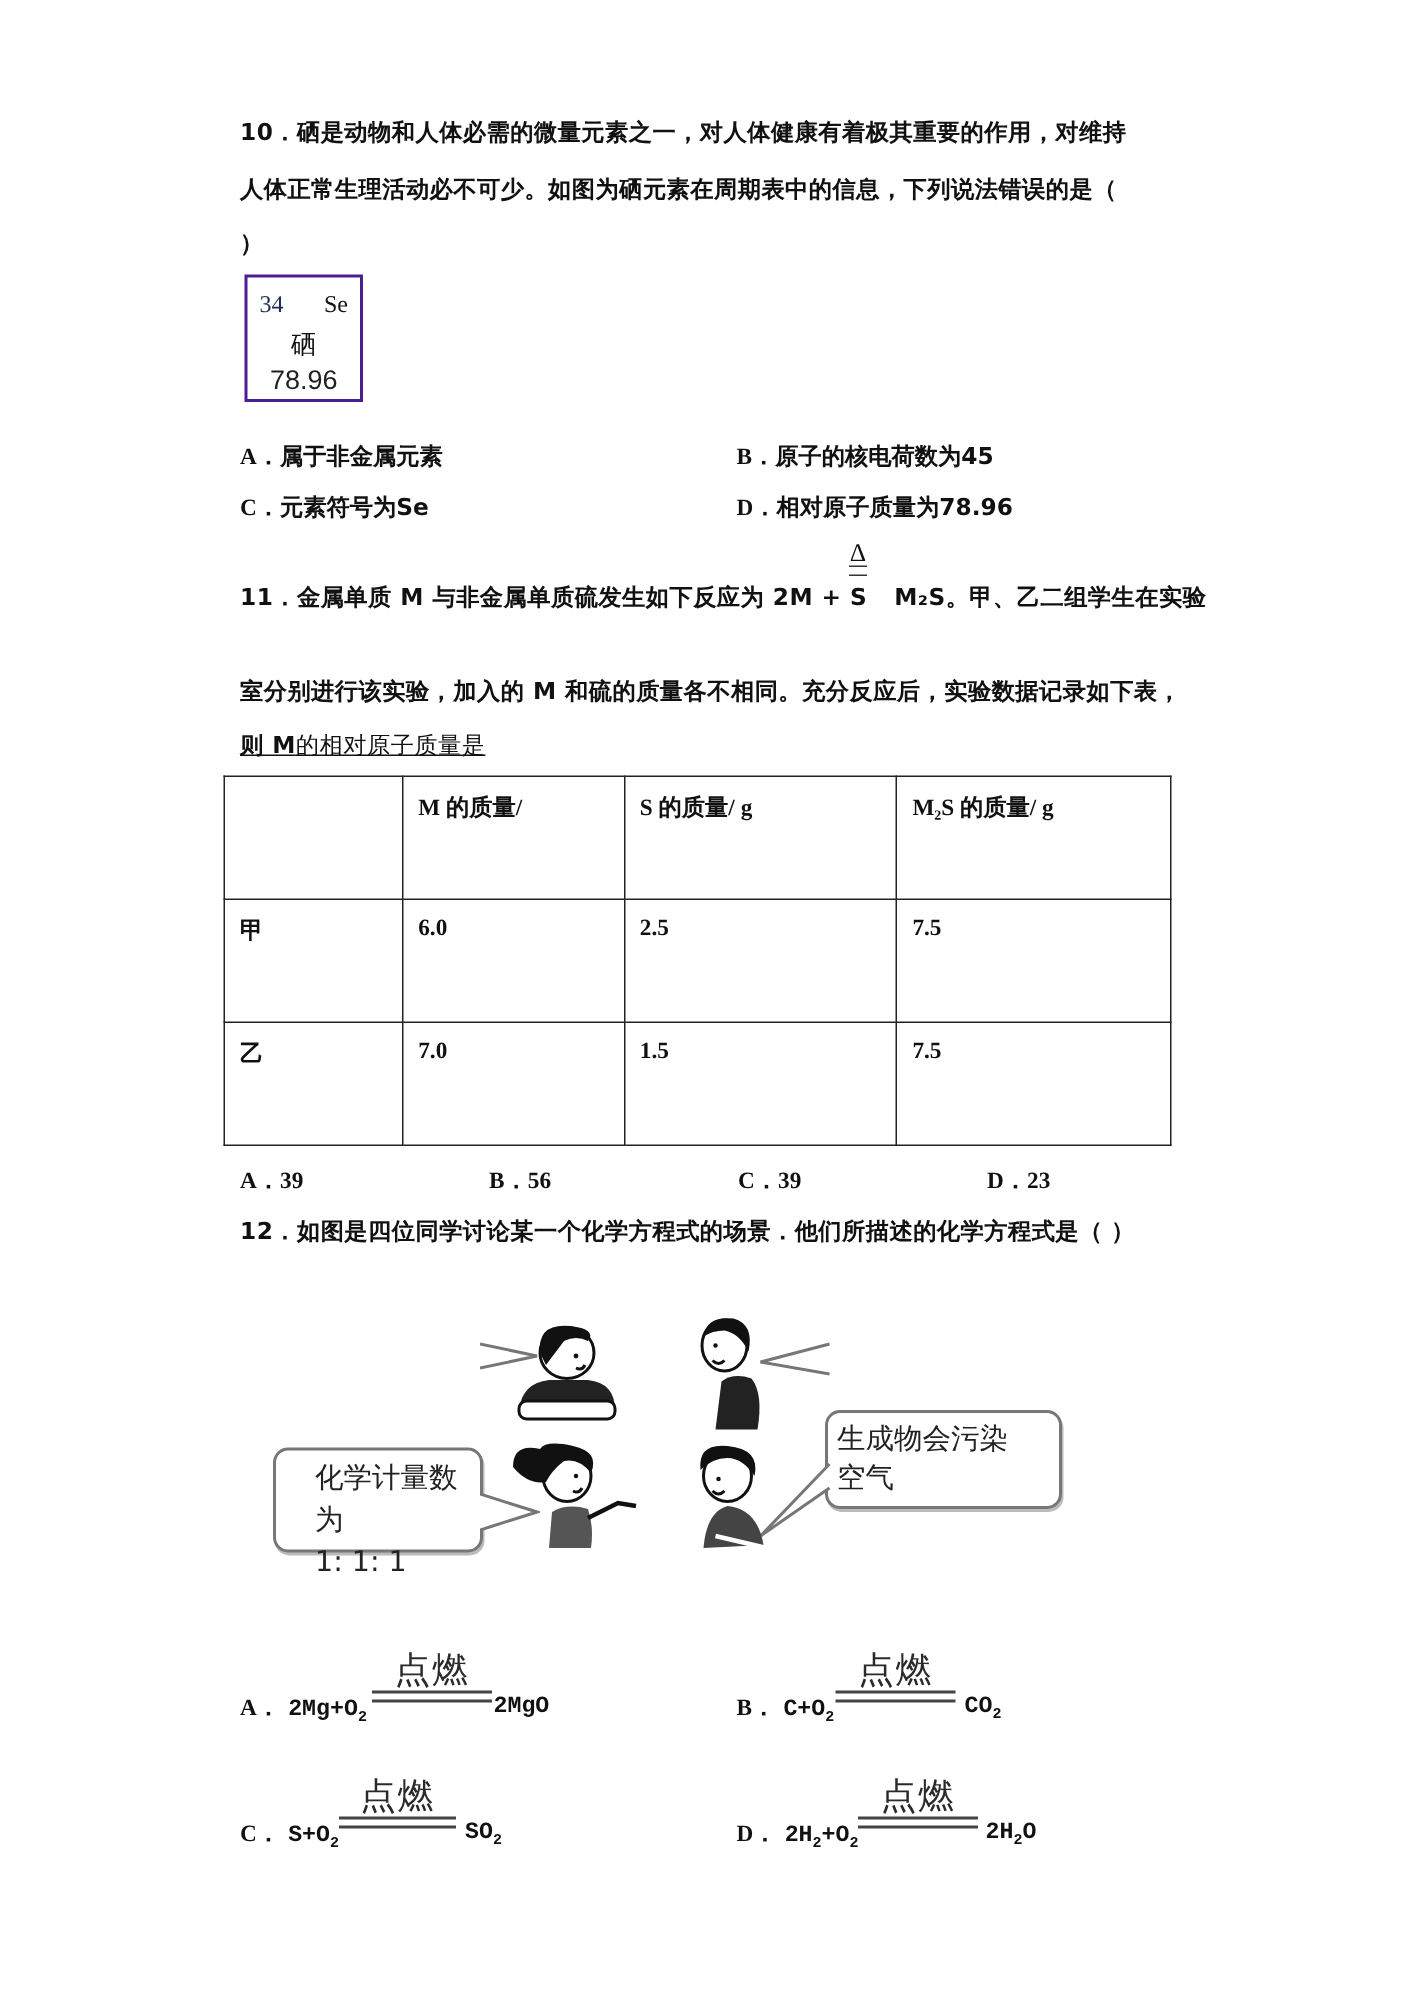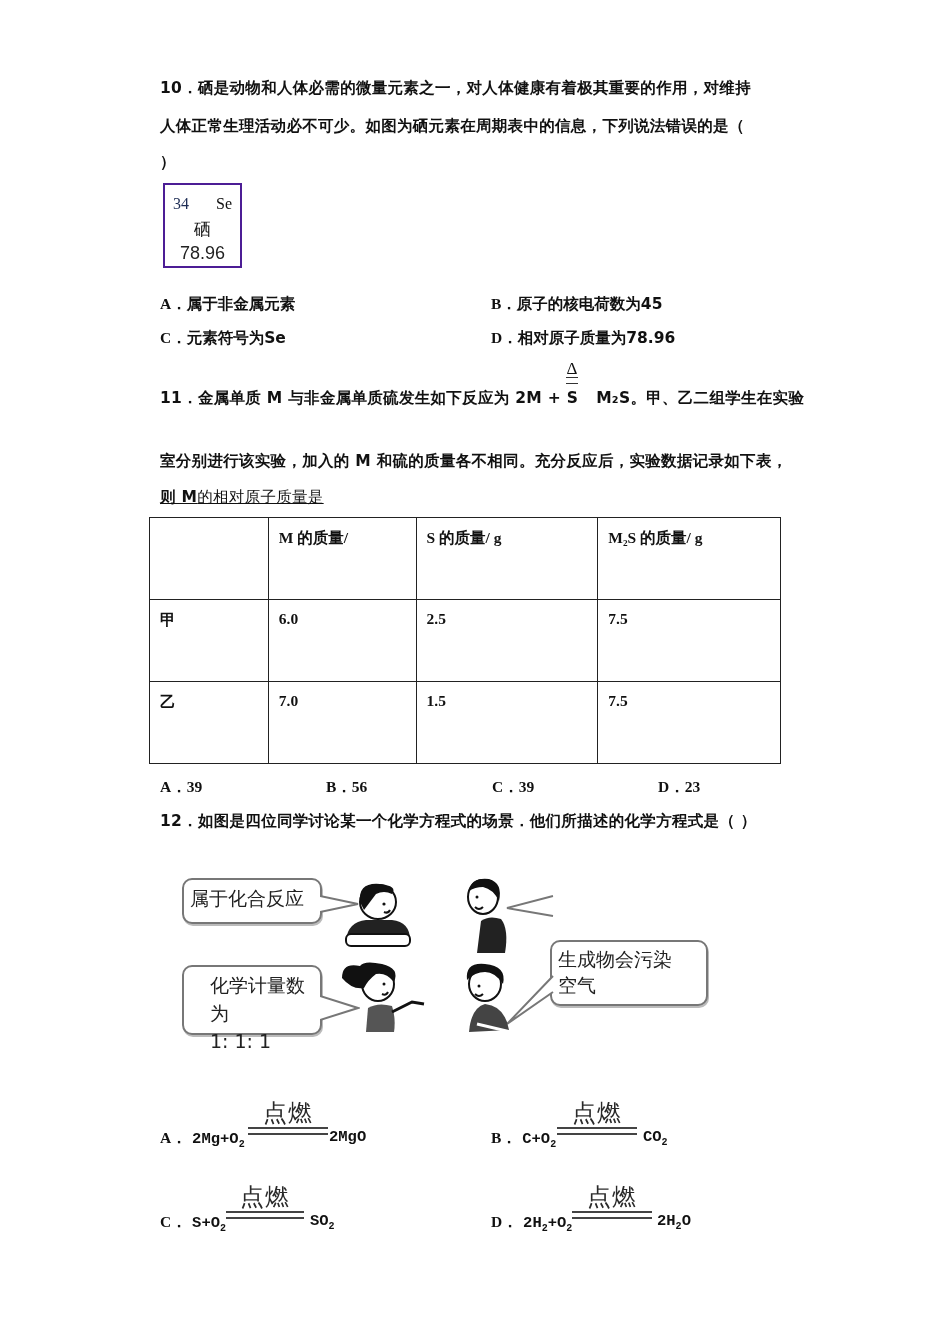--- a/index.html
+++ b/index.html
@@ -116,23 +116,20 @@
   <span class="lbl">C．</span><span class="val">39</span>
 </div>
 <div class="abs opt" style="left:658px; top:777px;">
   <span class="lbl">D．</span><span class="val">23</span>
 </div>
 
 <div class="abs q-text" style="left:160px; top:811px;">12．如图是四位同学讨论某一个化学方程式的场景．他们所描述的化学方程式是（ ）</div>
 
 <div class="abs" style="left:170px; top:860px; width:560px; height:190px;">
 
-  <div class="abs bubble" style="left:12px; top:18px; width:140px; height:46px;">
-    <span>属于化合反应</span>
-  </div>
   <svg class="abs" style="left:150px; top:30px;" width="40" height="30">
     <path d="M0 6 L38 14 L0 22" fill="#fff" stroke="#777" stroke-width="2"></path>
   </svg>
 
   <svg class="abs" style="left:335px; top:32px;" width="50" height="30">
     <path d="M48 4 L2 16 L48 24" fill="#fff" stroke="#777" stroke-width="2"></path>
   </svg>
 
   <div class="abs bubble" style="left:12px; top:105px; width:140px; height:70px; line-height:28px;padding-left:26px;">
     <div>化学计量数为</div>

